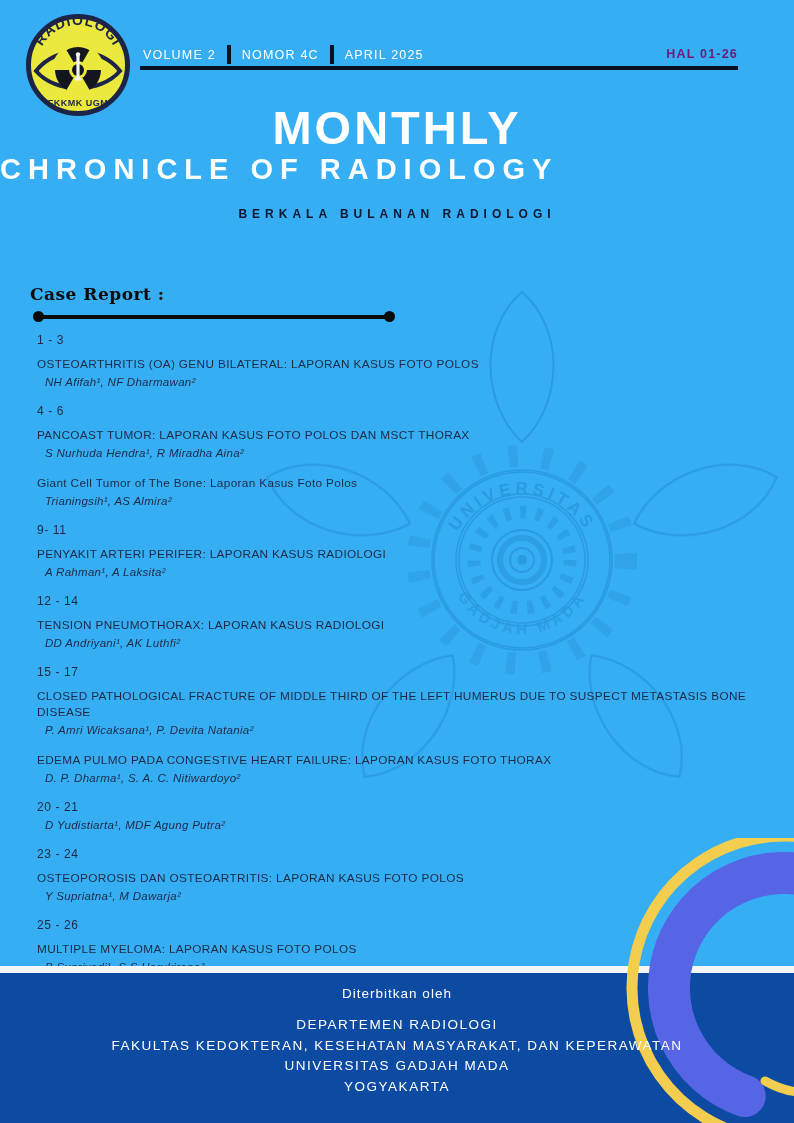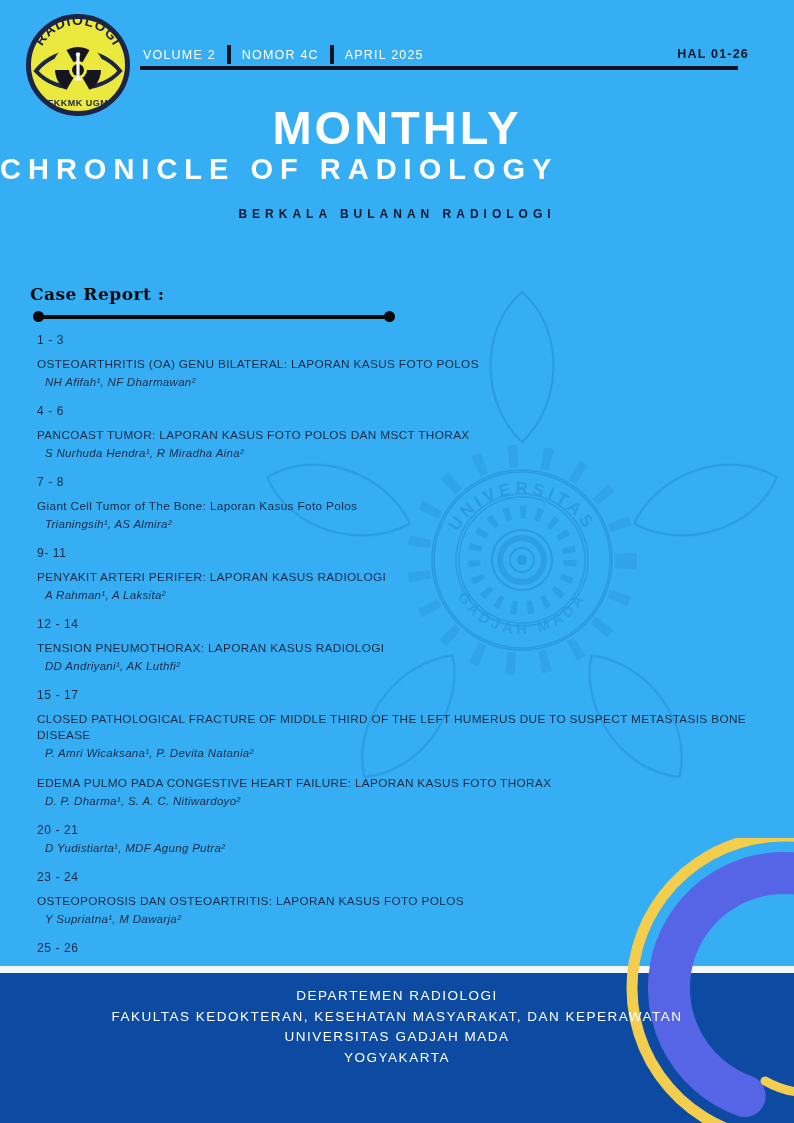--- a/index.html
+++ b/index.html
@@ -24,21 +24,21 @@
   .logo-bottom-text{fill:var(--navy,#1c2448);font-weight:bold;font-size:9px;letter-spacing:.5px;font-family:"Liberation Sans",sans-serif;}
   .logo-eye{fill:var(--logo-yellow,#ece93e);stroke:var(--navy,#1c2448);stroke-width:4;}
   .logo-dark{fill:#14161f;}
   .logo-yellow-wedge{fill:var(--logo-yellow,#ece93e);}
   .logo-tower{fill:#f6f6f0;}
 
   
   .header-meta{position:absolute;left:143px;top:45px;display:flex;align-items:center;z-index:3;}
   .header-meta .seg{color:#fff;font-size:12.5px;font-weight:normal;letter-spacing:1.2px;}
   .meta-sep{width:4px;height:19px;background:#0b1322;margin:0 11px;}
-  .header-pages{position:absolute;right:45px;top:47px;color:#0f172a;font-size:12.5px;font-weight:bold;letter-spacing:1.2px;z-index:3;}
+  .header-pages{position:absolute;right:56px;top:47px;color:#701a75;font-size:12.5px;font-weight:bold;letter-spacing:1.2px;z-index:3;}
   .header-rule{position:absolute;left:140px;top:66px;width:598px;height:4px;background:#0b1322;z-index:3;}
 
   
   .title-1{position:absolute;left:0;top:100px;width:100%;text-align:center;color:#fff;
     font-size:47px;font-weight:bold;letter-spacing:3px;z-index:2;}
   .title-2{position:absolute;left:0;top:153px;width:100%;text-align:left;color:#fff;
     font-size:29px;font-weight:bold;letter-spacing:7px;z-index:2;}
   .subtitle{position:absolute;left:0;top:207px;width:100%;text-align:center;color:#0c1730;
     font-size:12px;font-weight:600;letter-spacing:5px;z-index:2;}
 
@@ -157,21 +157,20 @@
         <div class="toc-pages">1 - 3</div>
         <div class="toc-title">OSTEOARTHRITIS (OA) GENU BILATERAL: LAPORAN KASUS FOTO POLOS</div>
         <div class="toc-authors">NH Afifah¹, NF Dharmawan²</div>
       </div>
       <div class="toc-item">
         <div class="toc-pages">4 - 6</div>
         <div class="toc-title">PANCOAST TUMOR: LAPORAN KASUS FOTO POLOS DAN MSCT THORAX</div>
         <div class="toc-authors">S Nurhuda Hendra¹, R Miradha Aina²</div>
       </div>
       <div class="toc-item">
-        <div class="toc-pages">7 - 8</div>
         <div class="toc-title">Giant Cell Tumor of The Bone: Laporan Kasus Foto Polos</div>
         <div class="toc-authors">Trianingsih¹, AS Almira²</div>
       </div>
       <div class="toc-item">
         <div class="toc-pages">9- 11</div>
         <div class="toc-title">PENYAKIT ARTERI PERIFER: LAPORAN KASUS RADIOLOGI</div>
         <div class="toc-authors">A Rahman¹, A Laksita²</div>
       </div>
       <div class="toc-item">
         <div class="toc-pages">12 - 14</div>
@@ -206,20 +205,21 @@
   <div class="footer-sep"></div>
   <div class="footer"></div>
 
   <svg class="swirl" viewBox="0 0 215 285" aria-hidden="true">
     <path class="swirl-yellow" stroke-width="11" d="M 231.4 0.3 A 152 152 0 1 0 178.6 299.7"></path>
     <path class="swirl-blue" stroke-width="42" d="M 244.3 41.9 A 115 115 0 1 0 165.7 258.1"></path>
     <path class="swirl-yellow" stroke-width="9" d="M 186 243 q 16 9 32 11"></path>
   </svg>
 
   <div class="footer-text">
+    <div class="footer-pubby">Diterbitkan oleh</div>
     <div>
         <div class="footer-line">DEPARTEMEN RADIOLOGI</div>
         <div class="footer-line">FAKULTAS KEDOKTERAN, KESEHATAN MASYARAKAT, DAN KEPERAWATAN</div>
         <div class="footer-line">UNIVERSITAS GADJAH MADA</div>
         <div class="footer-line">YOGYAKARTA</div>
       </div>
   </div>
 
 </div>
 

